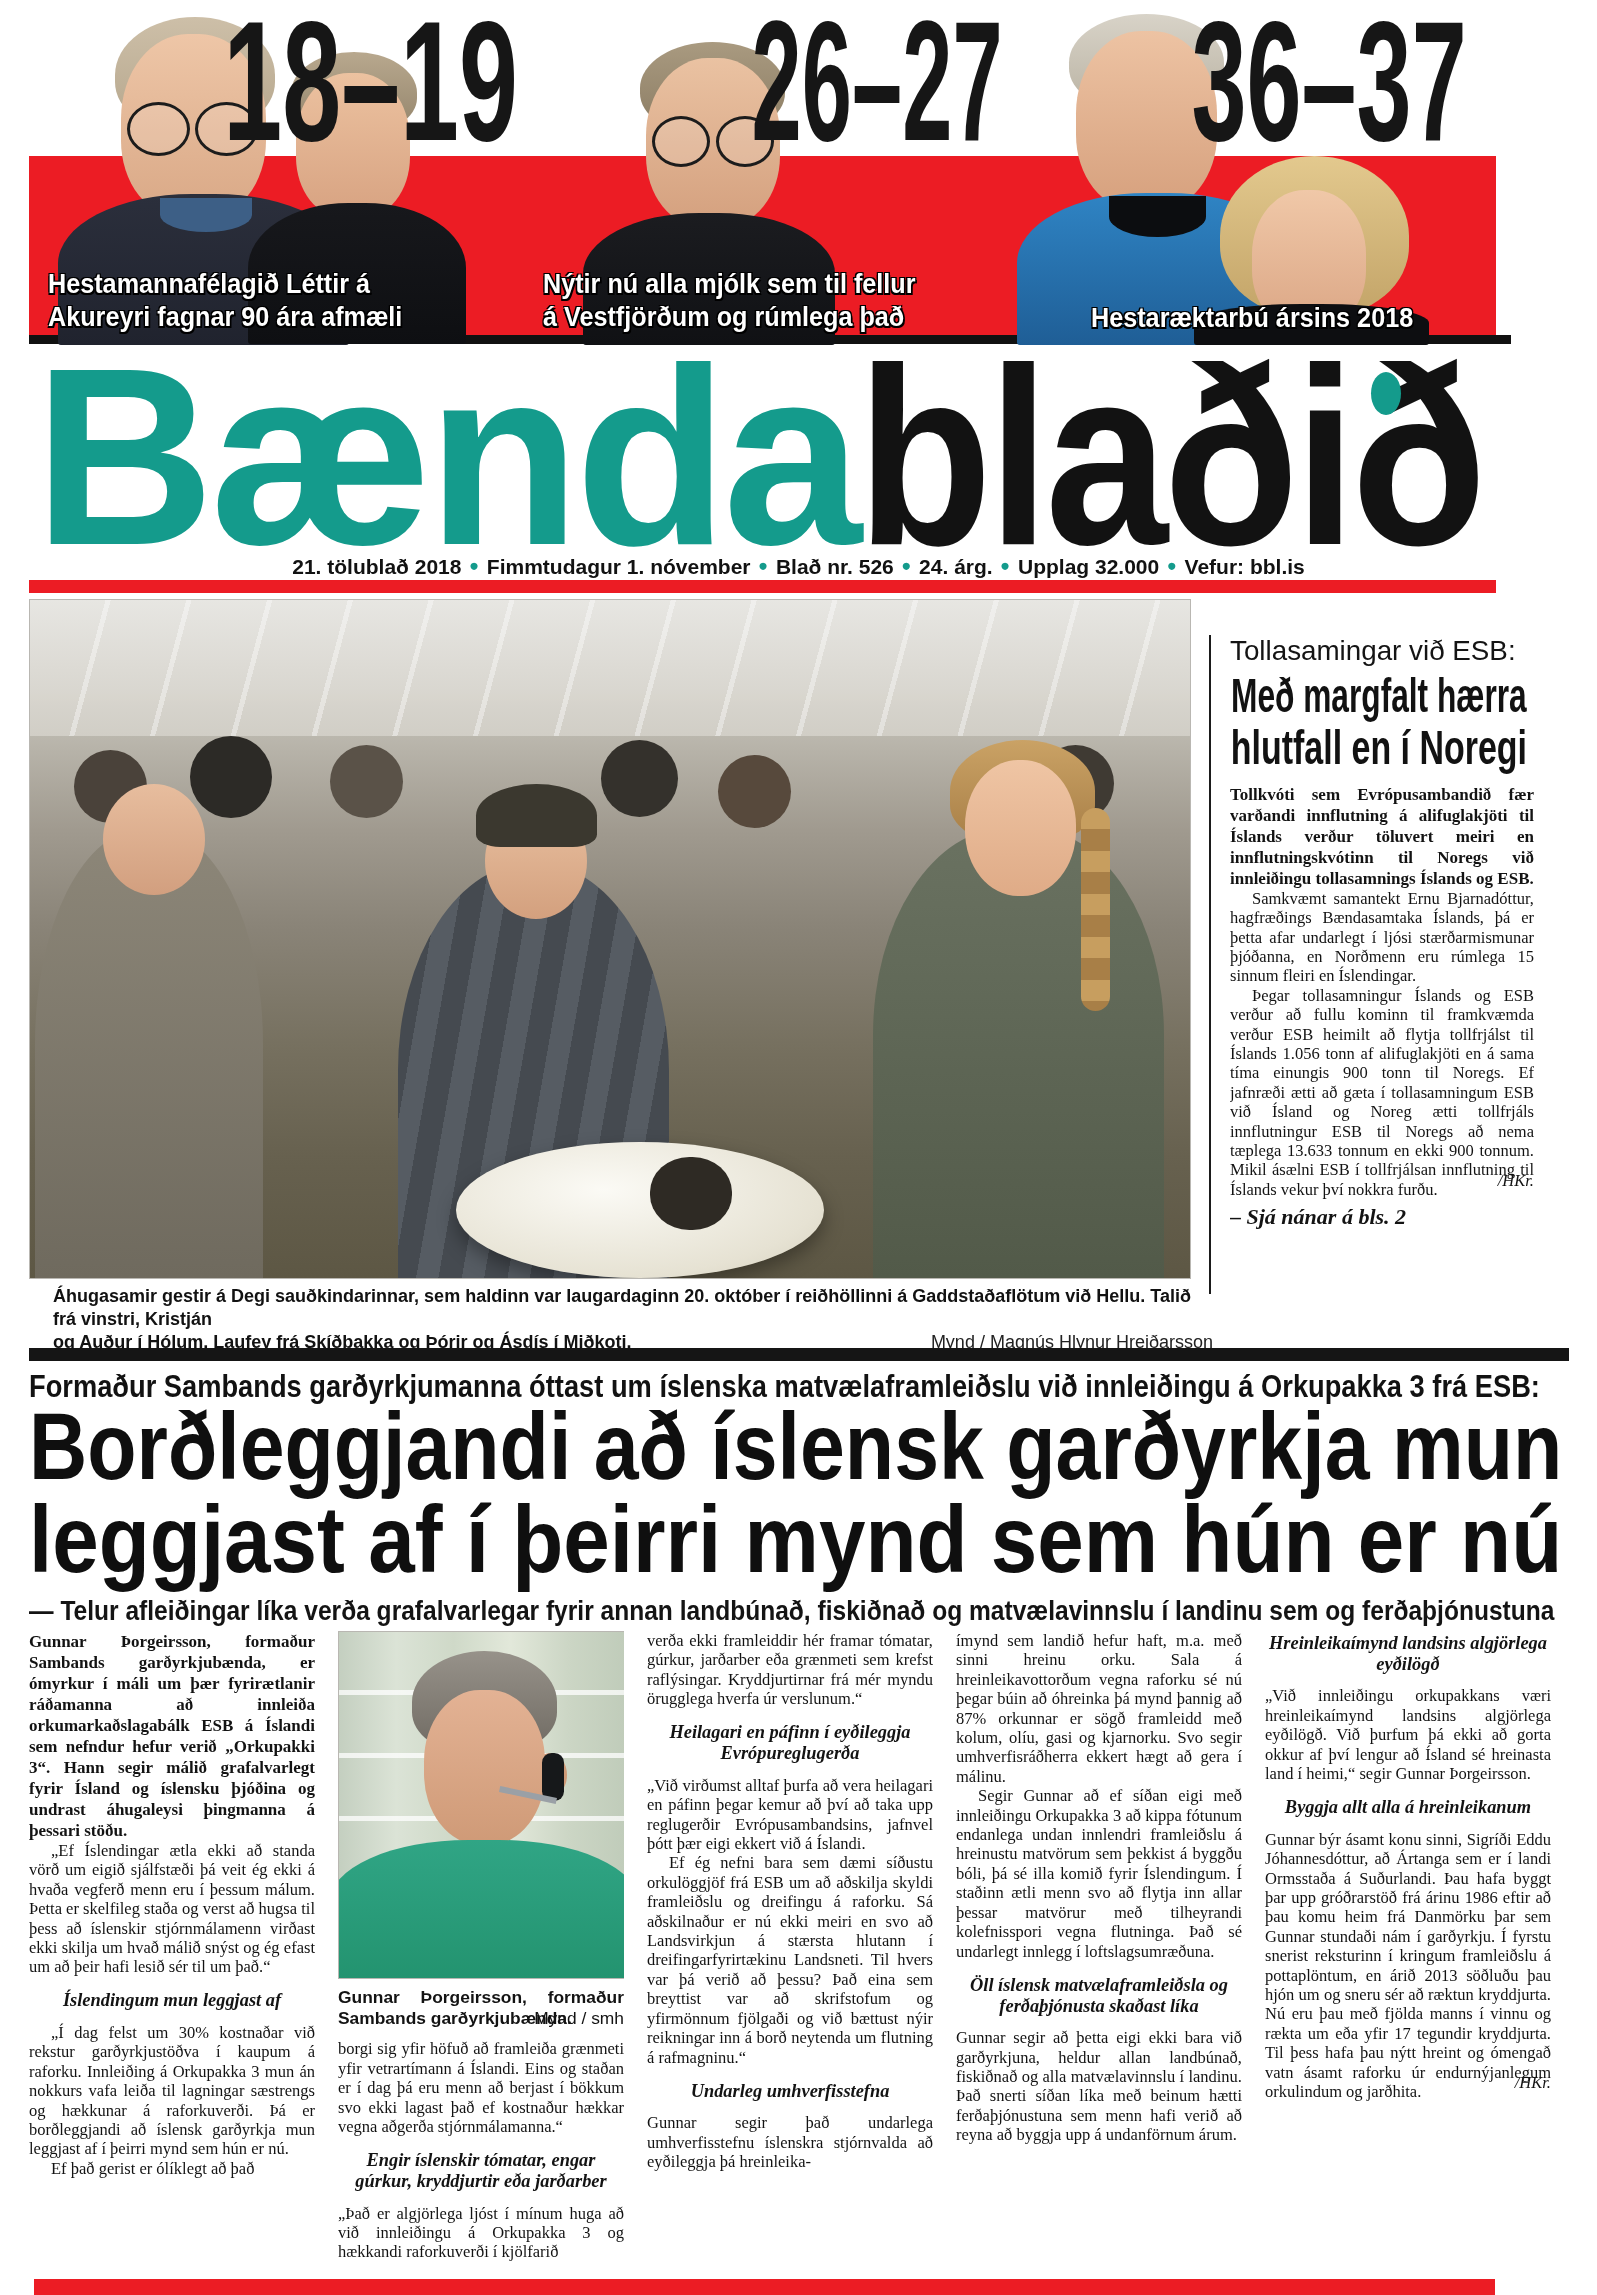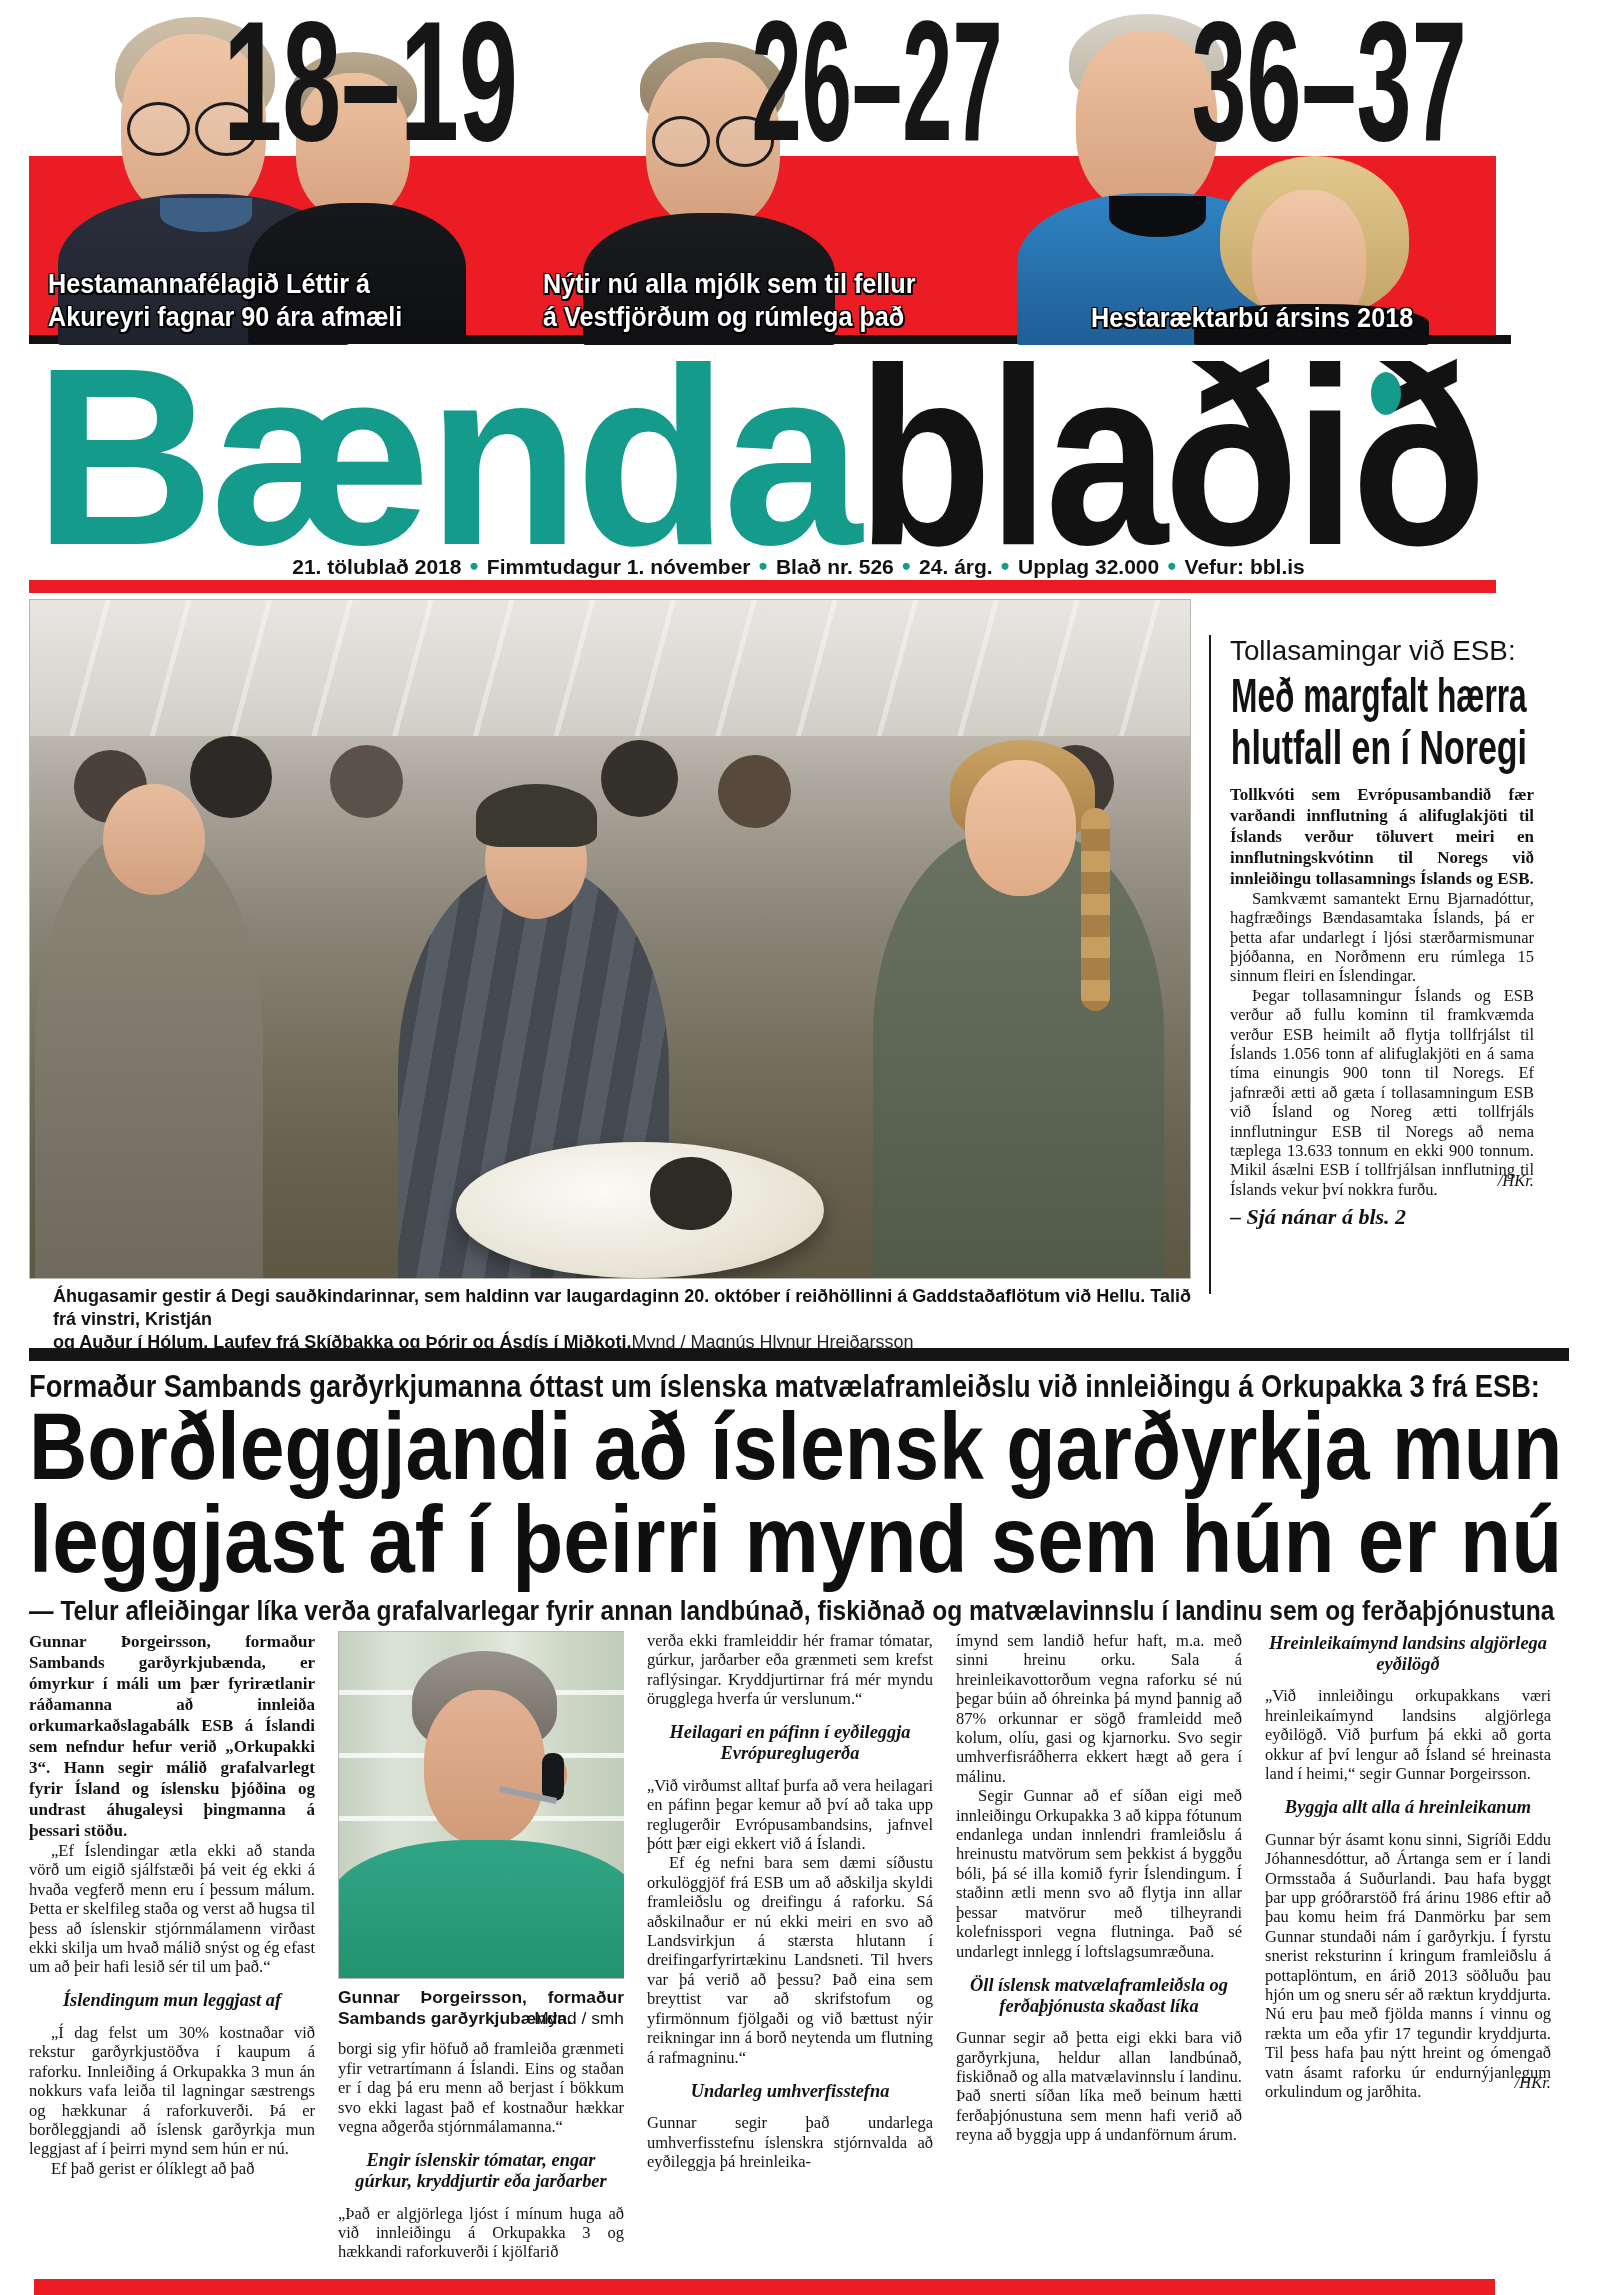--- a/index.html
+++ b/index.html
@@ -90,21 +90,21 @@
     background:linear-gradient(#6a7261,#525a49); }
   .fig-right-head { left:935px; top:160px; width:111px; height:136px; border-radius:48%; background:linear-gradient(#efc5a4,#dfab87); }
   .fig-right-hair { left:920px; top:140px; width:145px; height:102px; border-radius:55% 55% 40% 40%; background:linear-gradient(#caa265,#a87f47); }
   .braid { left:1051px; top:208px; width:29px; height:203px; border-radius:14.5px; background:repeating-linear-gradient(#c79e5f 0 21px, #a87f47 21px 43px); }
   .sheep { left:426px; top:542px; width:368px; height:136px; border-radius:50%;
     background:radial-gradient(ellipse at 40% 35%, #fbfaf5, #e6e2d3 70%, #d4cfbd); box-shadow:0 8.7px 19.4px rgba(0,0,0,.35); }
   .sheep-head { left:620px; top:557px; width:82px; height:73px; border-radius:48%; background:#2e2a24; }
 
   #lead-caption { left:29px; top:1285px; width:1160px; font-family:Liberation Sans, sans-serif;
     font-weight:bold; font-size:18px; line-height:23px; color:#121212;margin-left:24px; }
-  #lead-caption .cap2 { display:flex; justify-content:flex-start; }
+  #lead-caption .cap2 { display:flex; justify-content:space-between; }
   #lead-caption .credit { font-weight:normal; color:#222; }
 
   
   .vrule { left:1209px; top:635px; width:1.9px; height:659px; background:#1b1b1b; }
   #esb { left:1230px; top:632px; width:304px; height:688px; overflow:hidden; }
   .esb-kicker { font:58px "Liberation Sans", sans-serif; fill:#141414; }
   .esb-hl { font:bold 100px "Liberation Sans", sans-serif; fill:#121212; }
   .esb-lead { font-weight:bold; font-size:17px; line-height:21px; text-align:justify; margin:6.8px 0 0; }
   .bodyp { font-size:16.5px; line-height:19.4px; text-align:justify; margin:0; }
   .ind { text-indent:22px; }

